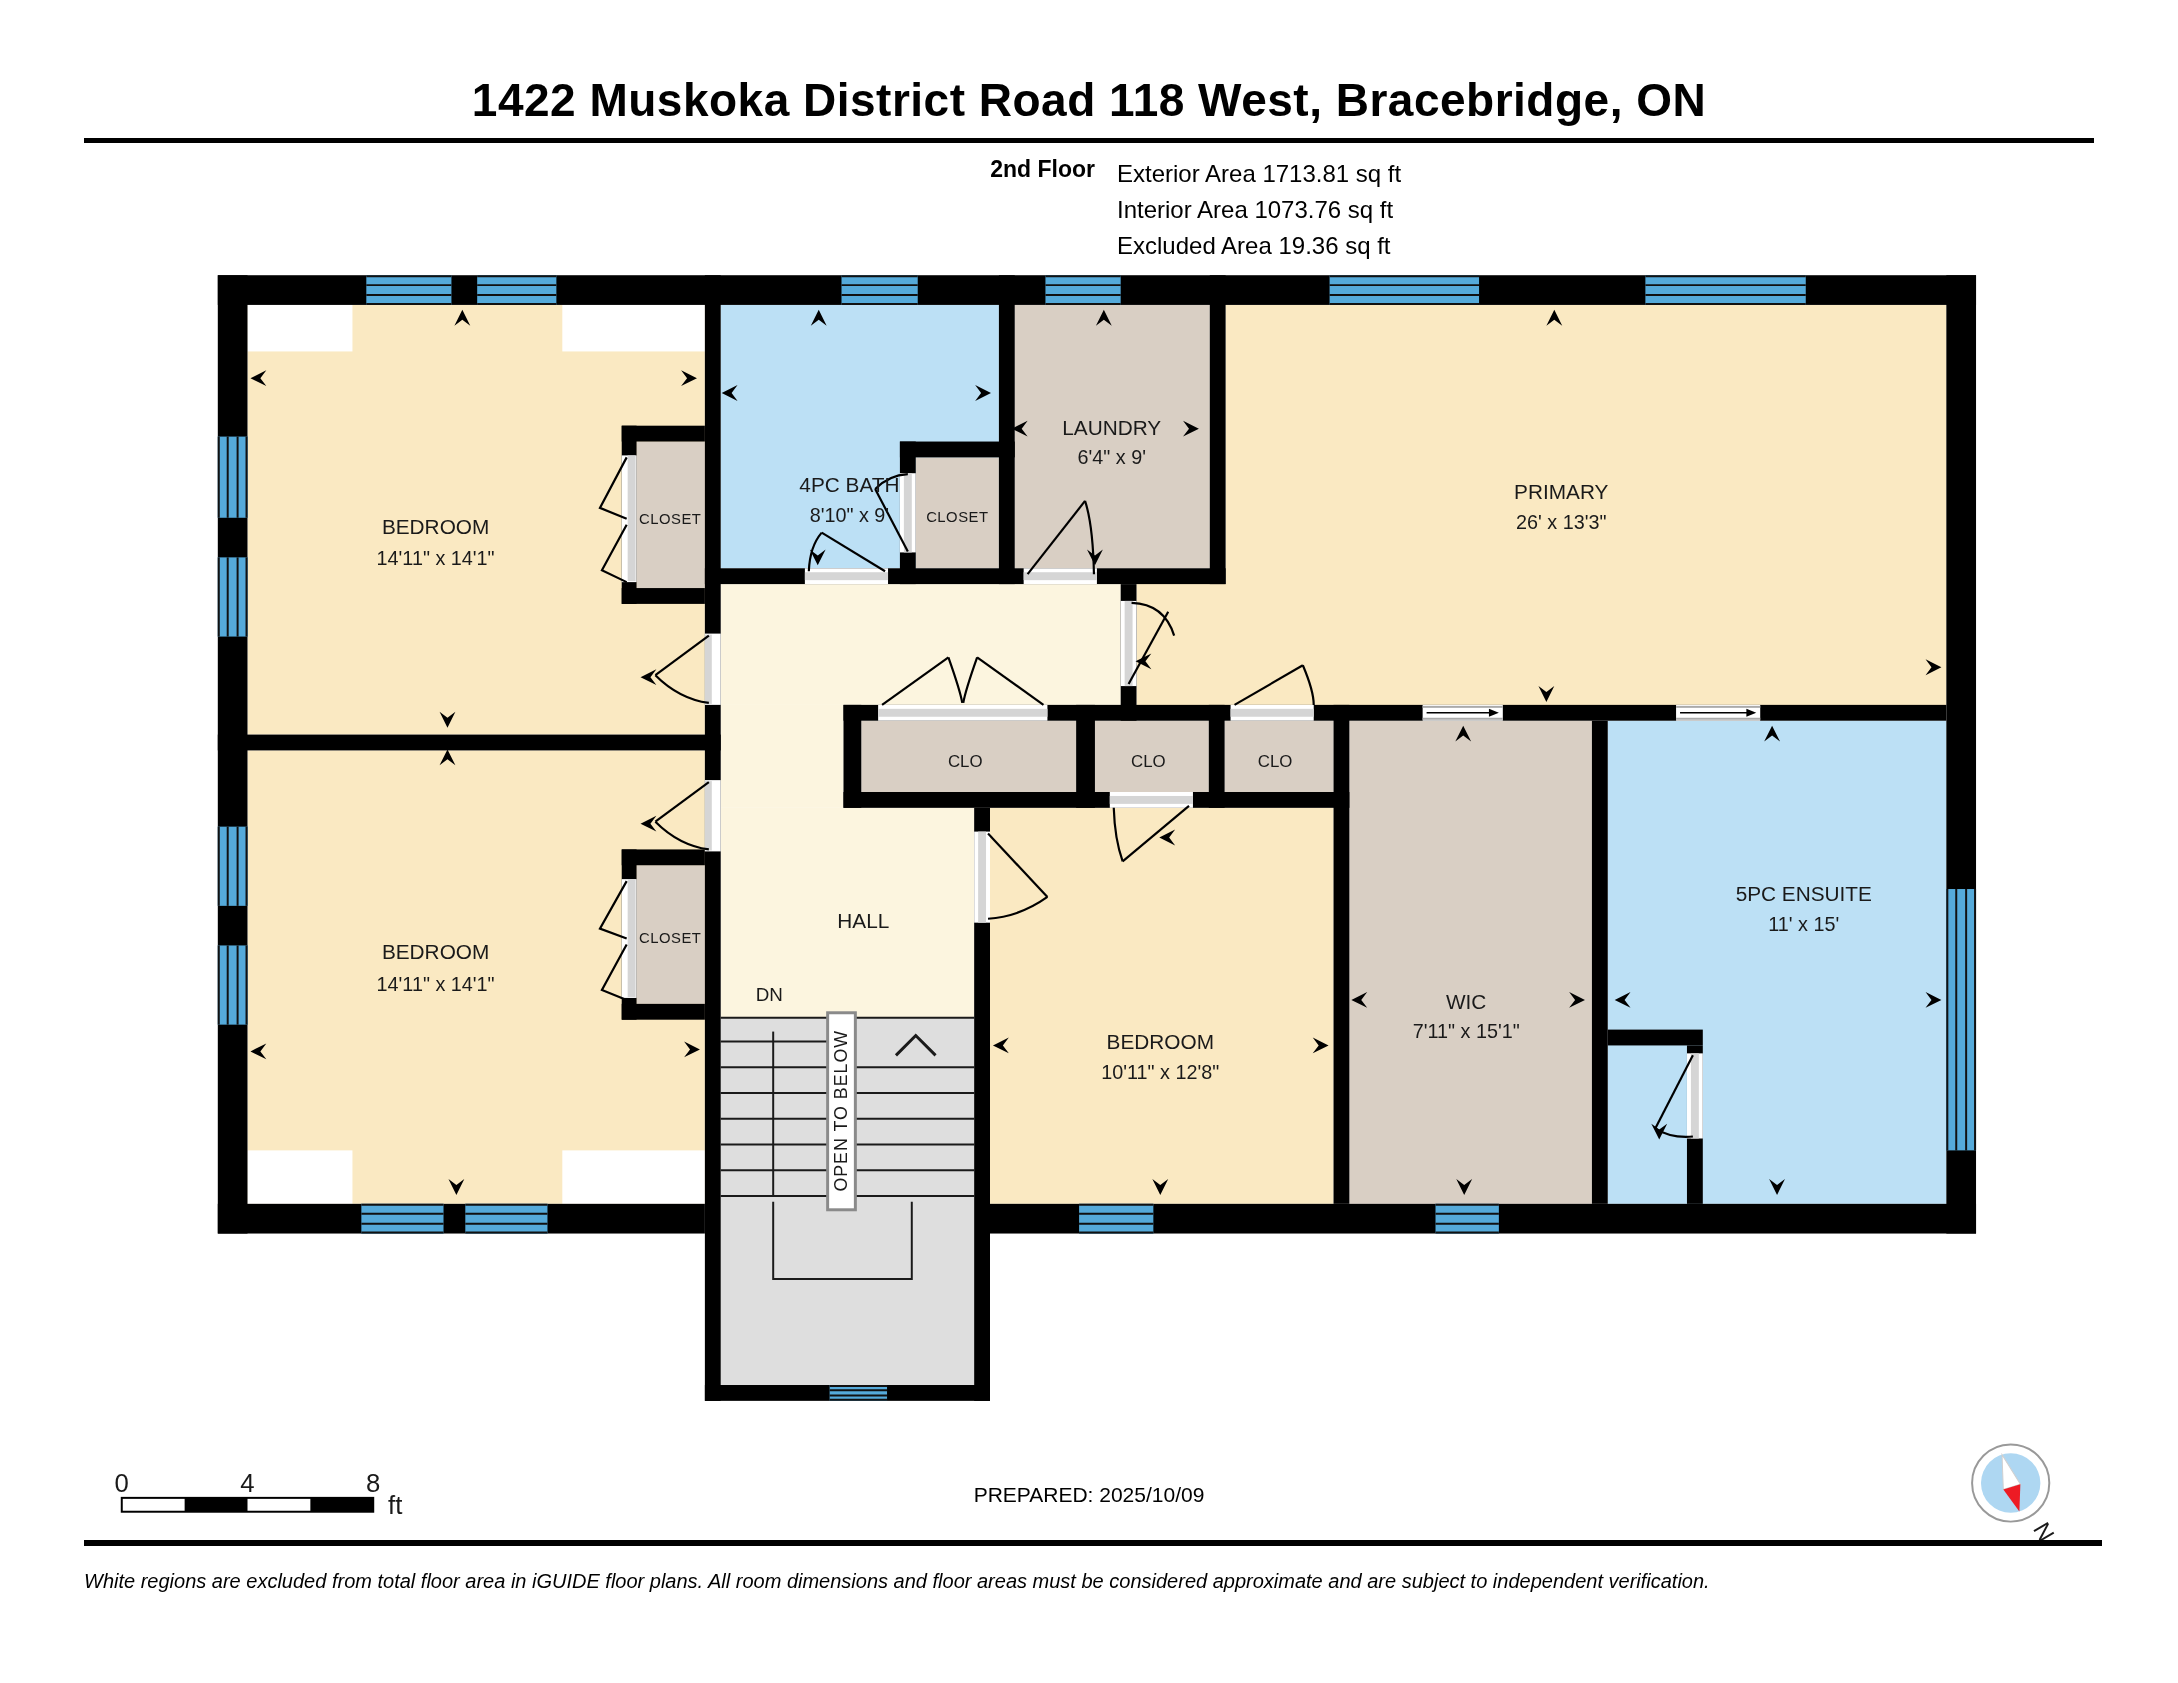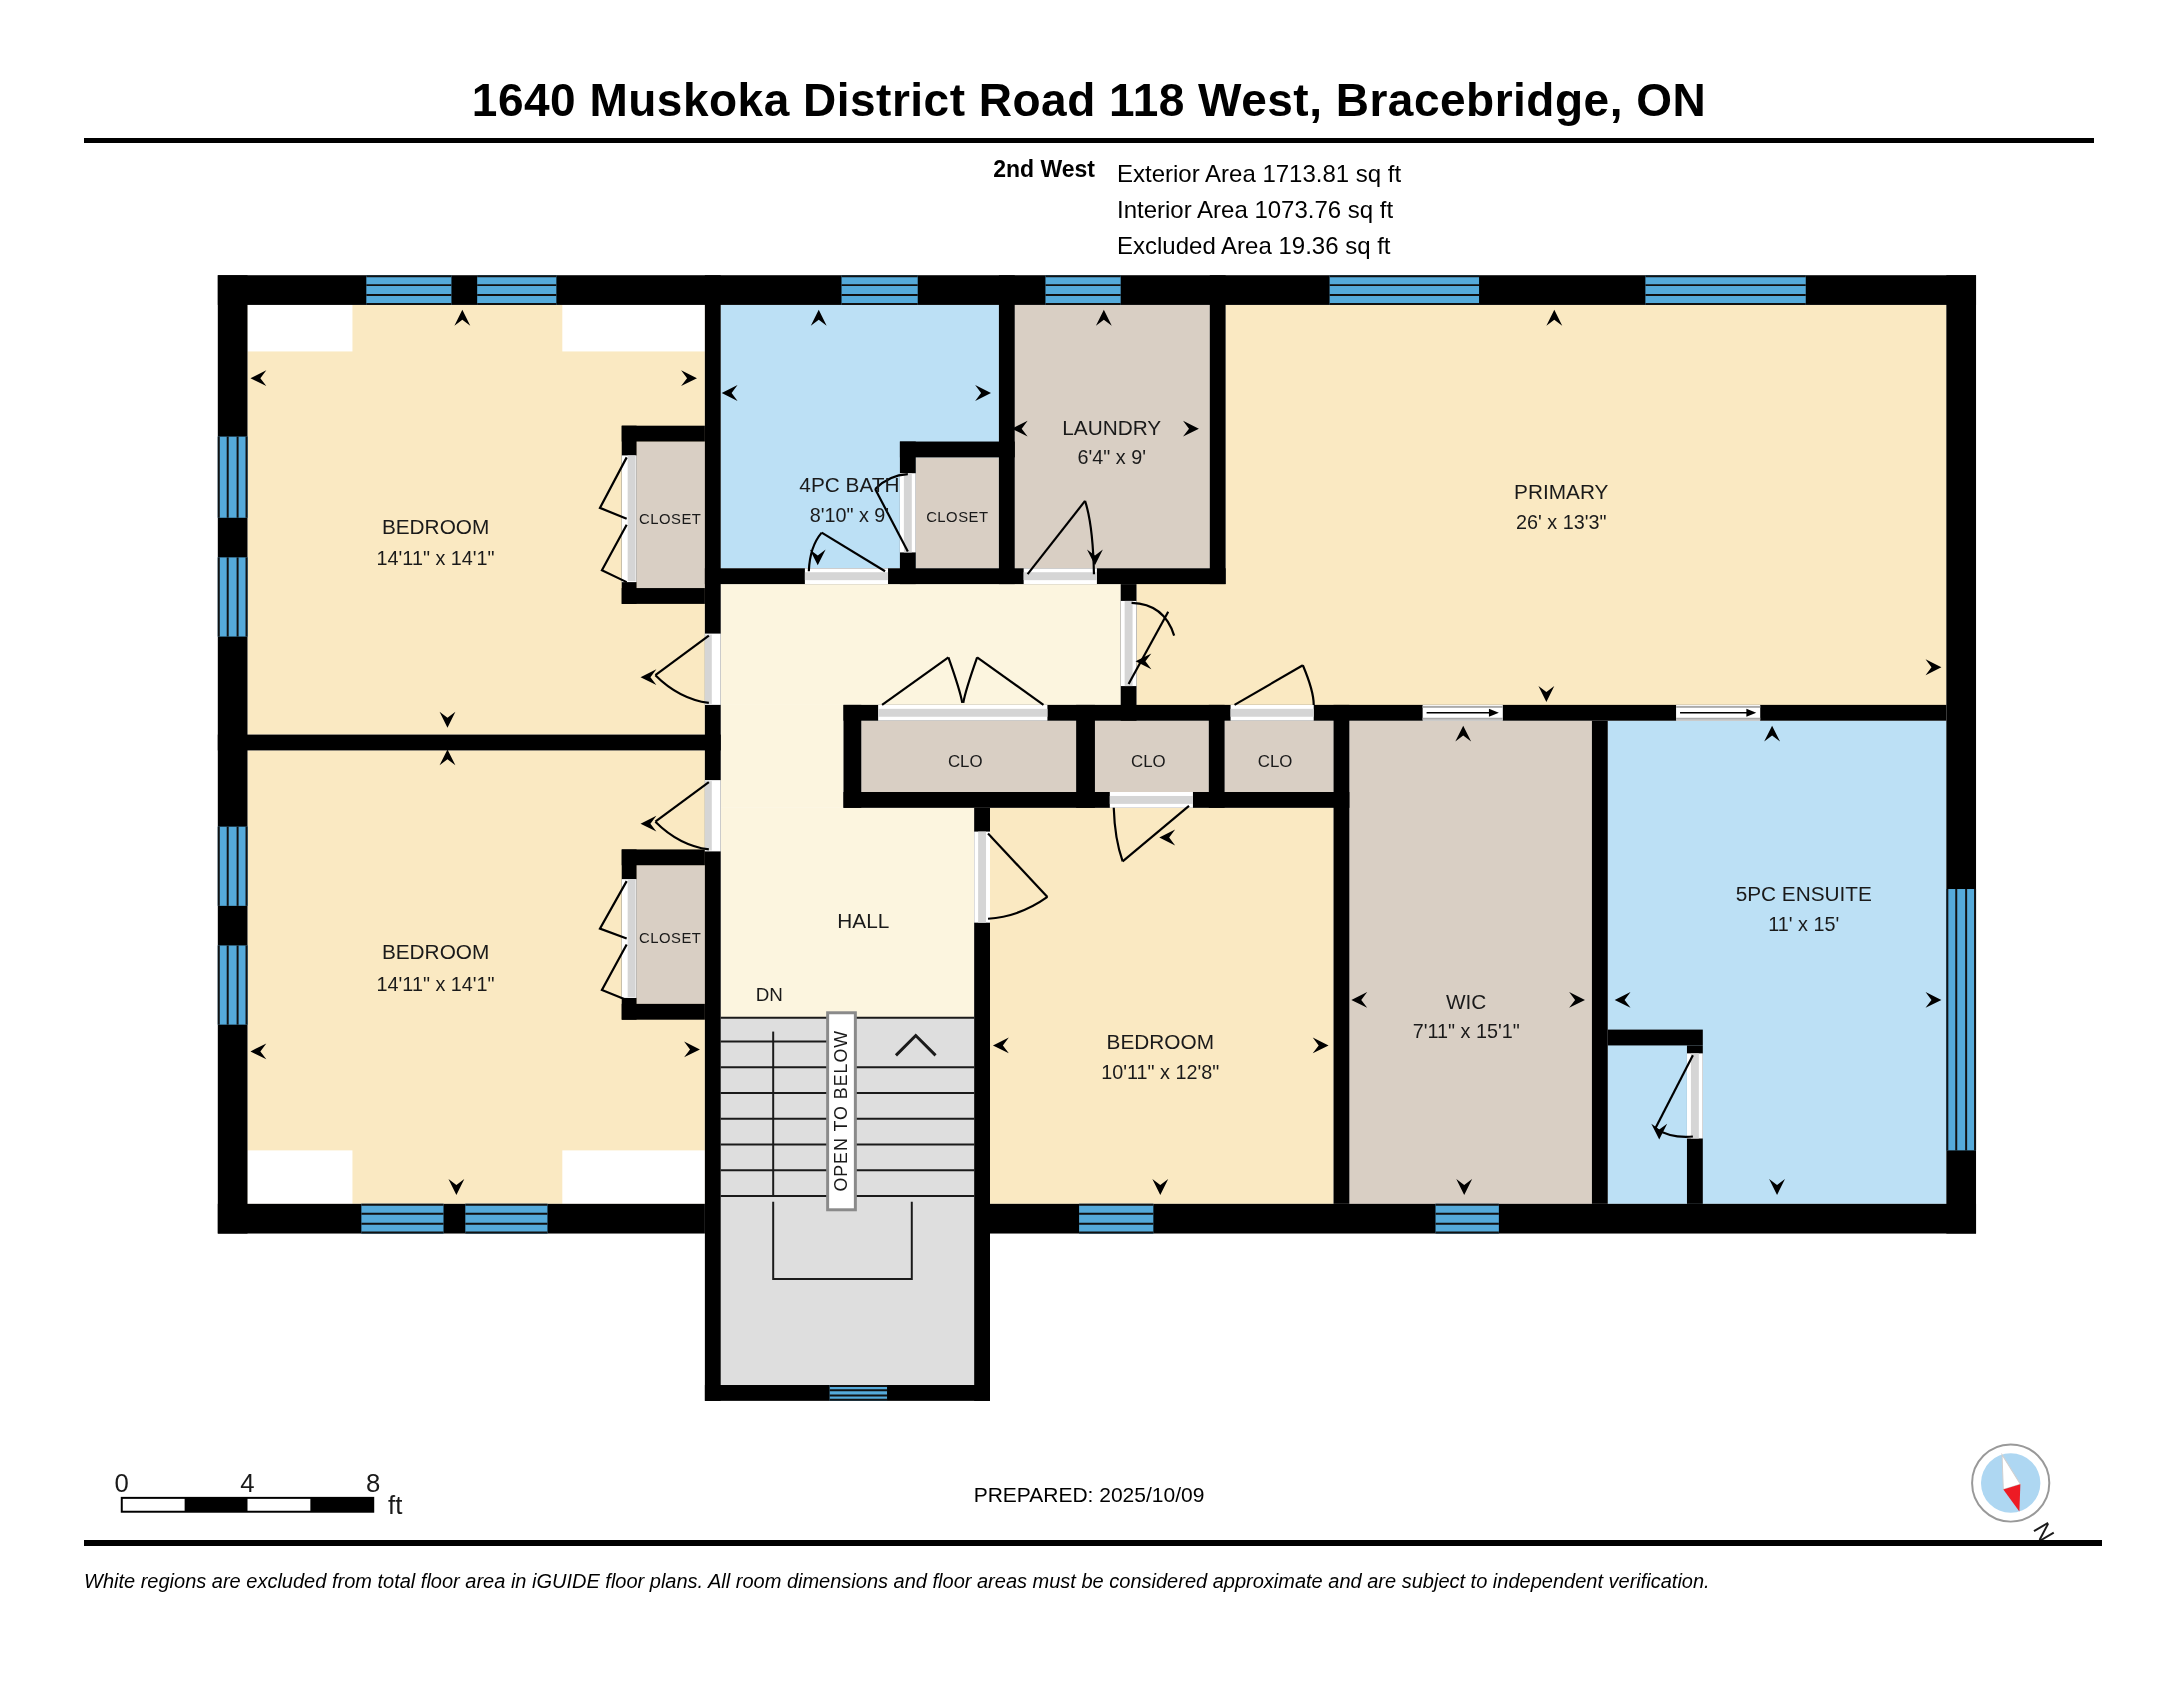--- a/index.html
+++ b/index.html
@@ -26,24 +26,24 @@
   .scale-num{font-size:26px;}
   .scale-unit{font-size:26px;}
   .north-label{font-size:24px;}
   .lbl{text-anchor:middle;}
 </style>
 </head>
 <body>
 
 <div class="page">
 
-  <div class="page-title">1640 Muskoka District Road 118 West, Bracebridge, ON</div>
+  <div class="page-title">1422 Muskoka District Road 118 West, Bracebridge, ON</div>
   <div class="title-rule"></div>
 
-  <div class="floor-label">2nd West</div>
+  <div class="floor-label">2nd Floor</div>
   <div class="area-lines">
     <div>Exterior Area 1713.81 sq ft</div>
     <div>Interior Area 1073.76 sq ft</div>
     <div>Excluded Area 19.36 sq ft</div>
   </div>
 
   <svg width="2178" height="1683" viewBox="0 0 2200 1700">
     <g id="fills">
         <rect x="250" y="308" width="462" height="434" fill="#FAE9C2"></rect>
         <rect x="250" y="758" width="462" height="458" fill="#FAE9C2"></rect>

